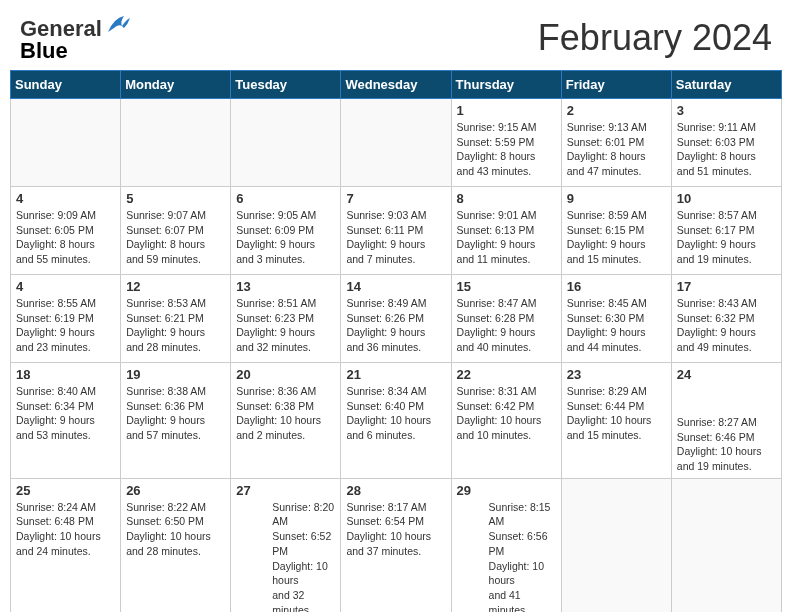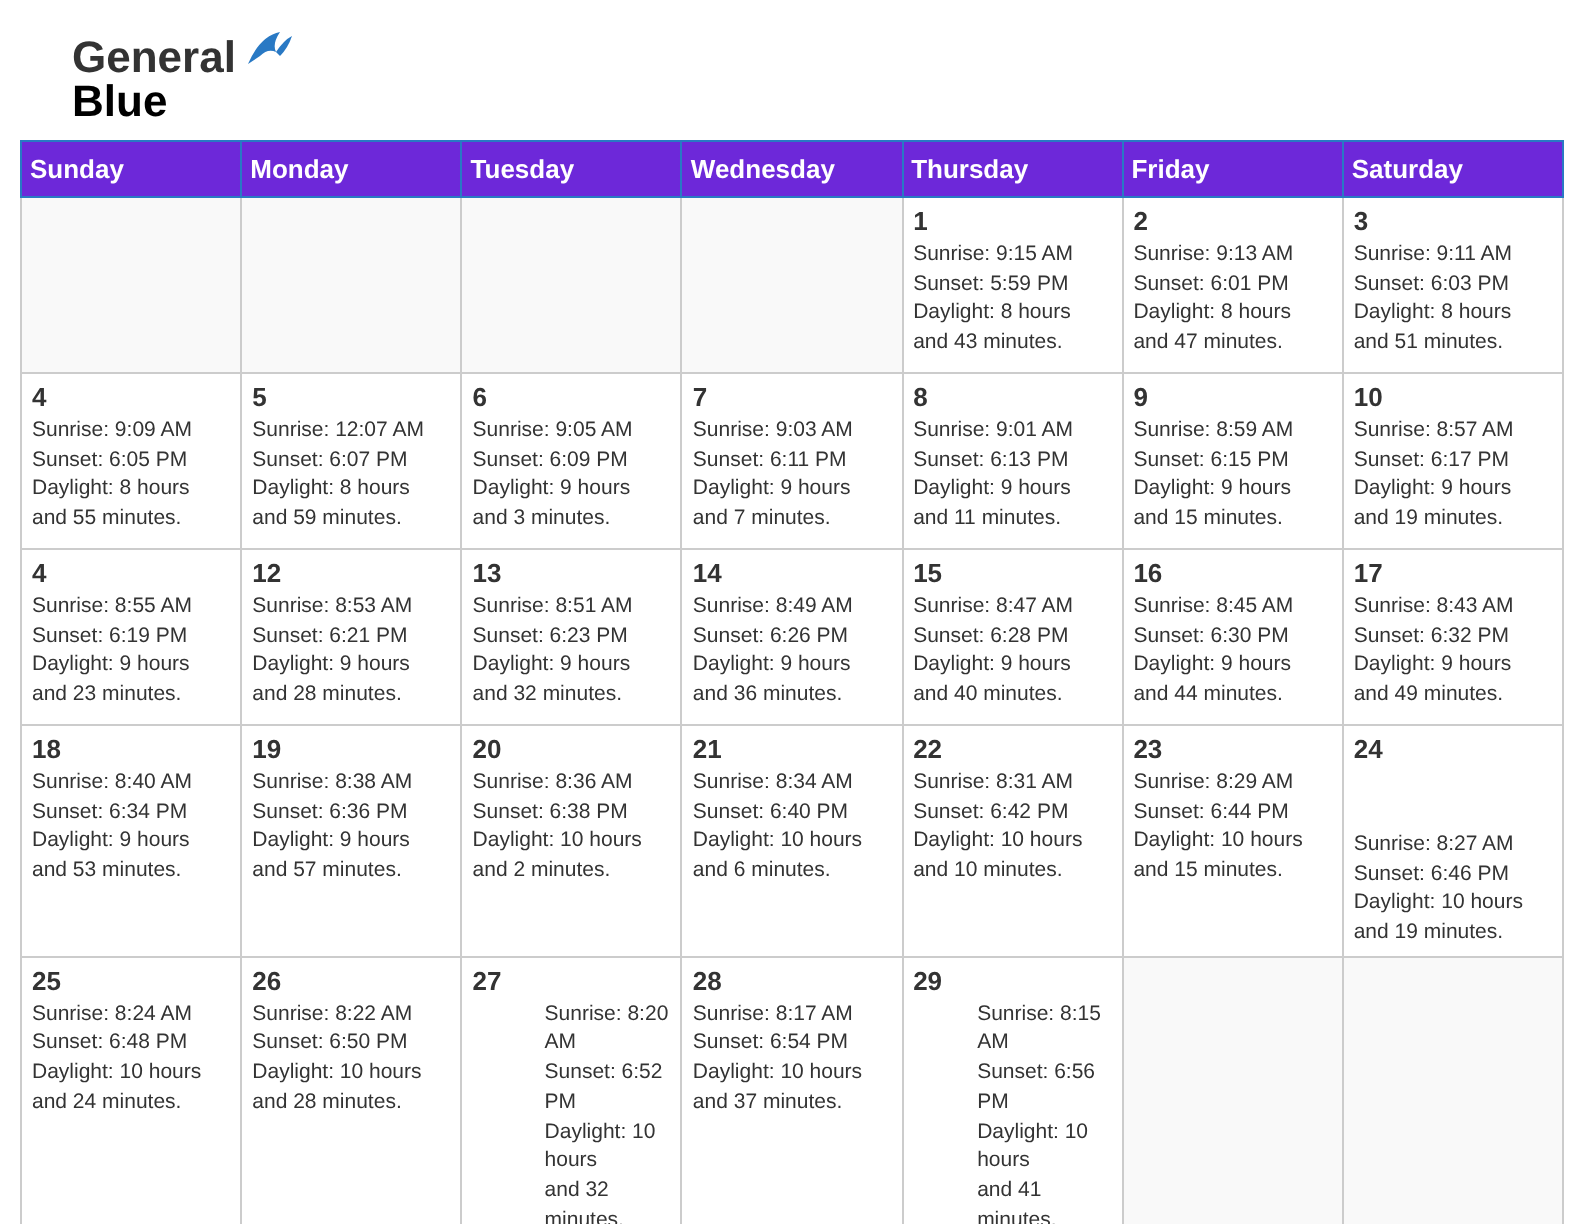--- a/index.html
+++ b/index.html
@@ -42,21 +42,21 @@
     .calendar-wrapper {
       padding: 0 10px 10px 10px;
     }
 
     table {
       width: 100%;
       border-collapse: collapse;
     }
 
     thead tr th {
-      background-color: #6d28d9;
+      background-color: #0c4a6e;
       color: #fff;
       font-size: 13px;
       font-weight: bold;
       padding: 6px 4px;
       text-align: left;
       border: 1px solid #2979c4;
     }
 
     tbody tr td {
       border: 1px solid #ccc;
@@ -88,21 +88,20 @@
     }
 
     
     .logo-container {
       display: flex;
       align-items: center;
     }
     .logo-text-wrap {
       display: flex;
       flex-direction: column;
-      margin-left: 16px;
     }
   </style>
 </head>
 <body>
 
 <div class="header-area">
   <div class="logo-container">
     <div class="logo-text-wrap">
       <div style="display:flex; align-items:center;">
         <span class="logo-general">General</span>
@@ -110,20 +109,21 @@
         <svg width="28" height="22" viewBox="0 0 28 22" style="margin-left:2px; margin-top:-8px;">
           <path d="M4 18 Q10 4 20 2 Q16 8 18 12 Q14 10 10 14 Z" fill="#2979c4"></path>
           <path d="M18 12 Q22 6 26 4 Q24 10 20 14 Z" fill="#2979c4"></path>
         </svg>
       </div>
       <span class="logo-blue">Blue</span>
     </div>
   </div>
 
   <div class="title-area">
+    <div class="main-title">February 2024</div>
   </div>
 </div>
 
 <div class="calendar-wrapper">
   <table>
     <thead>
       <tr>
         <th>Sunday</th>
         <th>Monday</th>
         <th>Tuesday</th>
@@ -164,21 +164,21 @@
         <tr>
           <td>
             <span class="day-number">4</span>
             <div class="day-info" style="white-space: pre-line;">Sunrise: 9:09 AM
 Sunset: 6:05 PM
 Daylight: 8 hours
 and 55 minutes.</div>
           </td>
           <td>
             <span class="day-number">5</span>
-            <div class="day-info" style="white-space: pre-line;">Sunrise: 12:07 AM
+            <div class="day-info" style="white-space: pre-line;">Sunrise: 9:07 AM
 Sunset: 6:07 PM
 Daylight: 8 hours
 and 59 minutes.</div>
           </td>
           <td>
             <span class="day-number">6</span>
             <div class="day-info" style="white-space: pre-line;">Sunrise: 9:05 AM
 Sunset: 6:09 PM
 Daylight: 9 hours
 and 3 minutes.</div>

